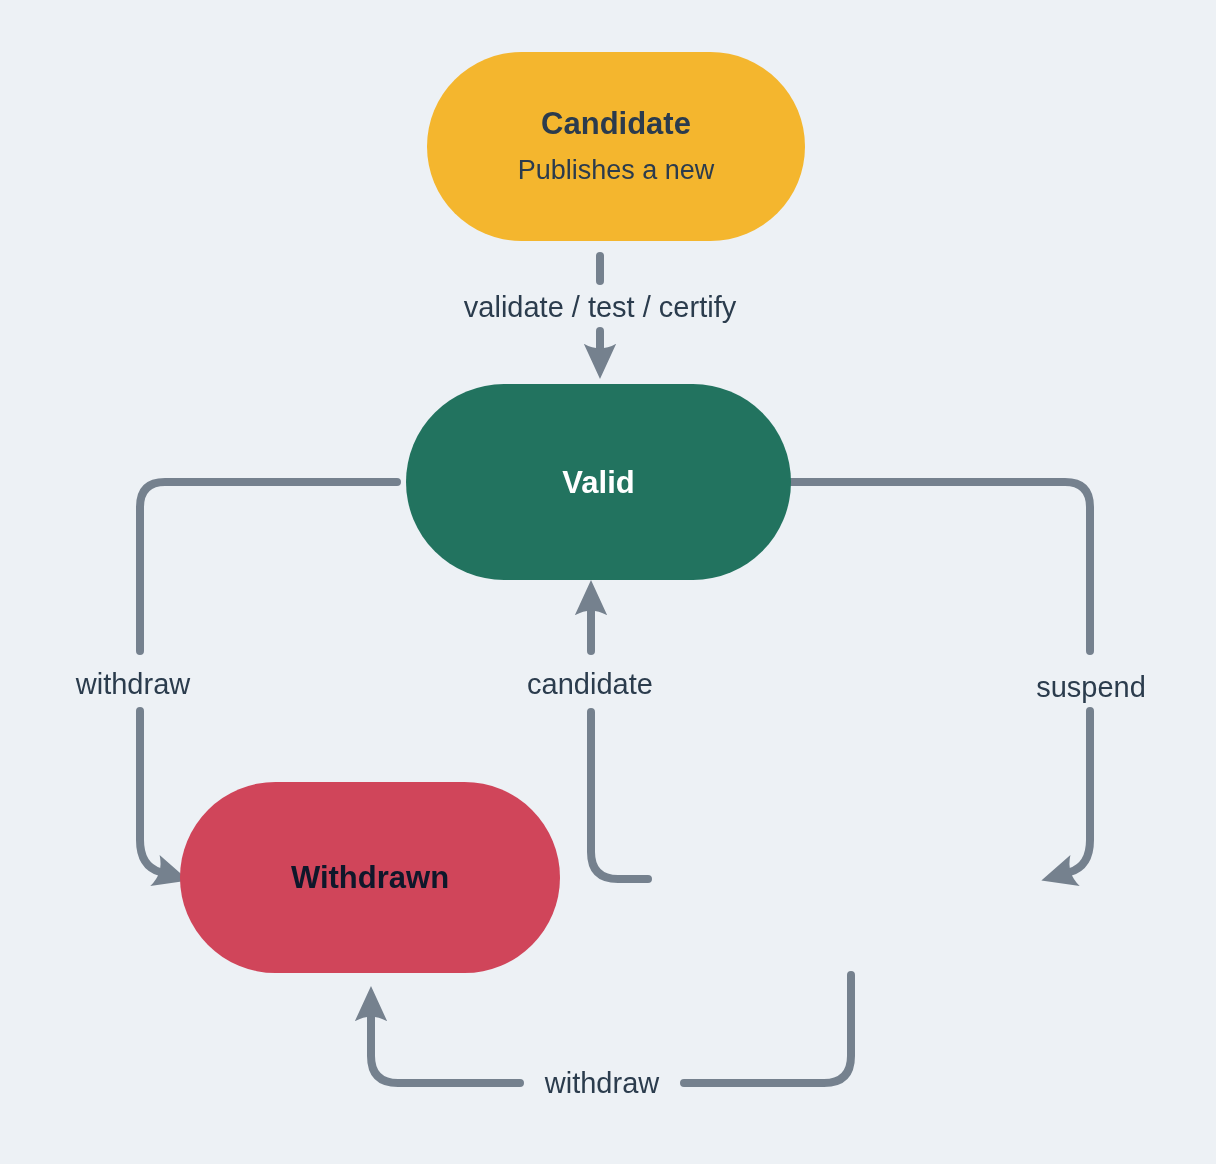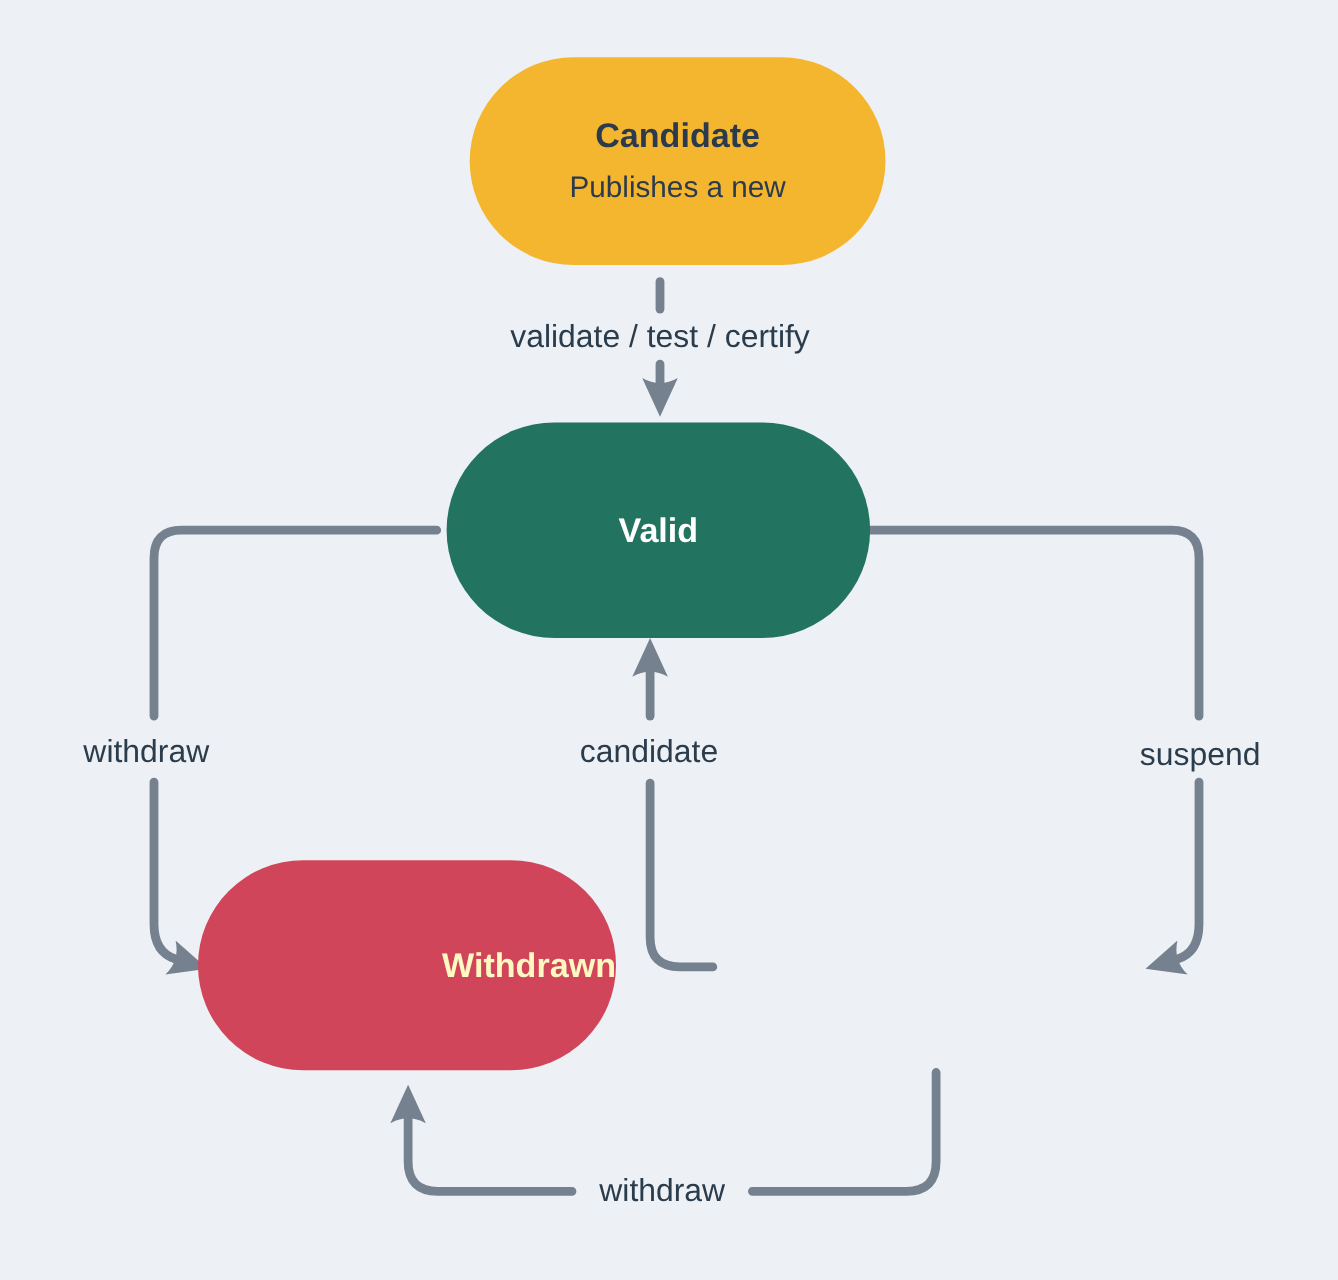--- a/index.html
+++ b/index.html
@@ -32,21 +32,21 @@
     border-radius: 98px;
     display: flex;
     flex-direction: column;
     align-items: center;
     justify-content: center;
     text-align: center;
     line-height: 47px;
   }
   .node.yellow { background: #F4B62E; color: #2B3B4D; }
   .node.green  { background: #22735F; color: #FFFFFF; }
-  .node.red    { background: #D0455A; color: #fef9c3; align-items: flex-end; }
+  .node.red    { background: #D0455A; color: #0f172a; }
 
   .node .title { font-size: 31px; font-weight: 700; }
   .node .sub   { font-size: 27px; font-weight: 400; }
 
   .edge-label {
     position: absolute;
     transform: translate(-50%, -50%);
     font-size: 29px;
     font-weight: 400;
     color: #2B3C4D;

